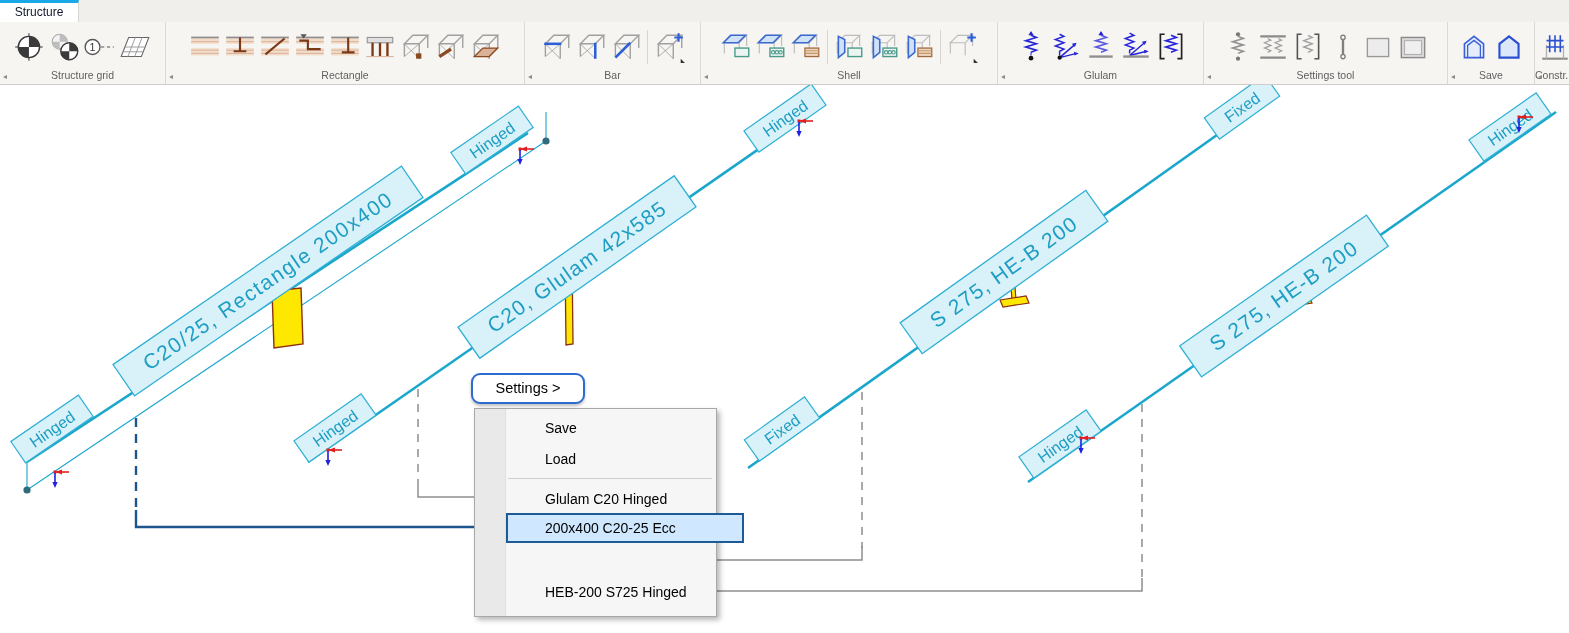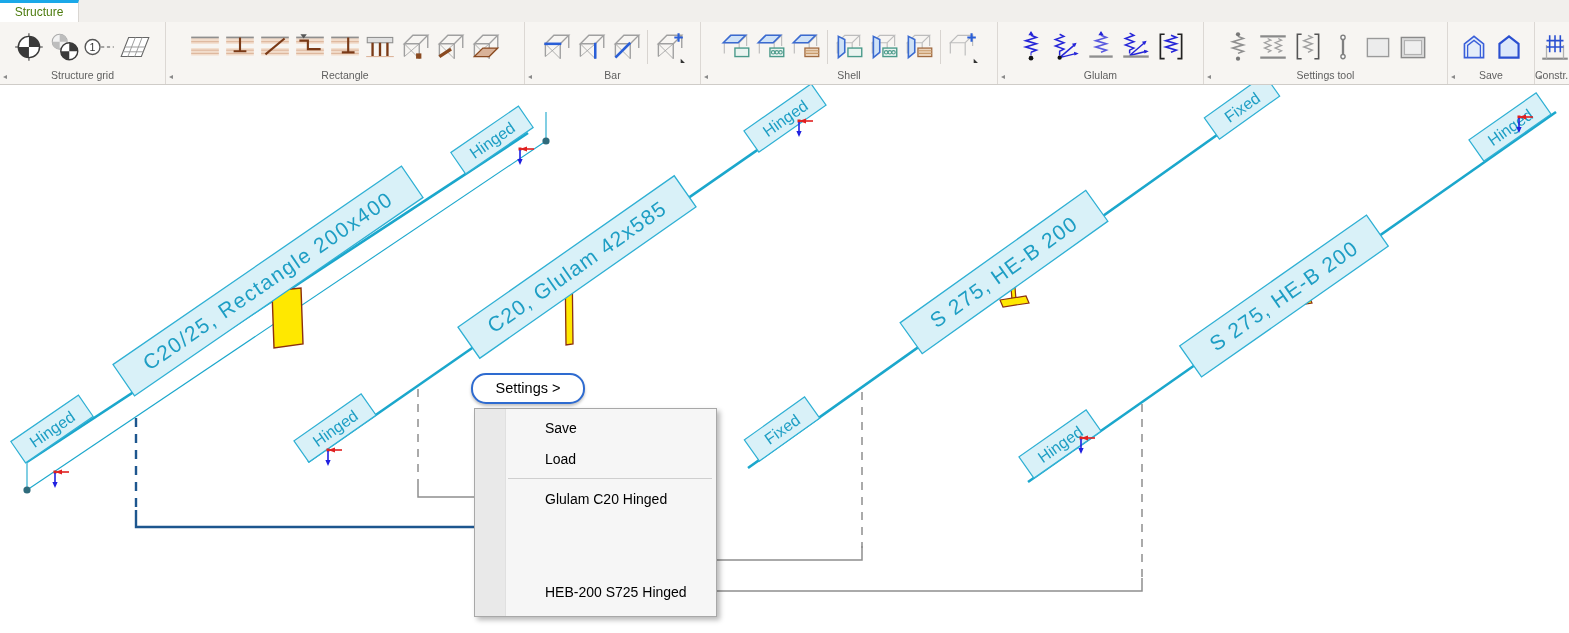--- a/index.html
+++ b/index.html
@@ -2,37 +2,37 @@
 <html><head>
 <meta charset="utf-8">
 <style>
   html,body{margin:0;padding:0;background:#fff;}
   .app{position:relative;width:1569px;height:633px;overflow:hidden;background:#fff;
        font-family:"Liberation Sans", sans-serif;}
   
   .tabbar{position:absolute;left:0;top:0;width:1569px;height:22px;background:#f1efec;z-index:3;}
   .tab{position:absolute;left:0;top:0;width:78px;height:19px;background:#fff;
        border-top:3px solid #1aa8e8;border-right:1px solid #d9d6d2;
-       font-size:12px;color:#4d7c0f;text-align:center;line-height:19px;}
+       font-size:12px;color:#0f172a;text-align:center;line-height:19px;}
   .ribbon{position:absolute;left:0;top:22px;width:1569px;height:62px;background:#f7f5f2;
           border-bottom:1px solid #cfccc8;display:flex;z-index:3;}
   .rgroup{position:relative;height:62px;border-right:1px solid #dcd8d4;display:flex;
           flex-direction:column;flex:0 0 auto;}
   .rgroup:last-child{flex:1 1 auto;border-right:none;}
   .ricons{height:45px;display:flex;align-items:center;justify-content:center;gap:1px;padding-top:2px;}
   .ricon{width:34px;height:34px;flex:0 0 auto;cursor:pointer;}
   .vsep{width:1px;height:34px;background:#d8d4d0;margin:0 3px;flex:0 0 auto;}
   .rlabel{height:15px;font-size:10.5px;color:#5f5f5f;text-align:center;position:relative;line-height:13px;}
   .rexp{position:absolute;left:3px;top:1px;font-size:8px;color:#8a8a8a;}
   
   .canvas-svg{position:absolute;left:0;top:0;z-index:1;}
   .beam-label-text{fill:#1E9EC4;}
   
   .settings-btn{position:absolute;left:471px;top:373px;width:110px;height:27px;z-index:5;
-      background:#fff;border:2px solid #2e6bd0;border-radius:15px;font-size:14.5px;color:#000;
+      background:#fff;border:2px solid #2e6bd0;border-radius:9px;font-size:14.5px;color:#000;
       text-align:center;line-height:27px;box-shadow:0 2px 3px rgba(0,0,0,.25);cursor:pointer;}
   .menu{position:absolute;left:474px;top:408px;width:241px;height:207px;z-index:4;
       background:#f6f6f6;border:1px solid #a8a8a8;box-shadow:3px 3px 5px rgba(0,0,0,.28);}
   .menu-gutter{position:absolute;left:0;top:0;bottom:0;width:30px;background:#e9e9e9;
       border-right:1px solid #e0e0e0;}
   .menu-item{position:absolute;left:0;right:0;height:28px;line-height:28px;padding-left:42px;
       font-size:14px;color:#000;cursor:pointer;margin-left:28px;}
   .menu-sep{position:absolute;left:33px;right:4px;top:69px;border-top:1px solid #cfcfcf;}
   .menu-item.hl{left:3px;right:auto;width:197px;top:104px;height:26px;line-height:26px;
       border:2px solid #1d5a96;background:#cfe8ff;padding-left:37px;}
@@ -320,20 +320,21 @@
     </div>
 
   <div class="settings-btn">Settings &gt;</div>
 
   <div class="menu">
     <div class="menu-gutter"></div>
     <div class="menu-item" style="top:5px">Save</div>
     <div class="menu-item" style="top:36px">Load</div>
     <div class="menu-sep"></div>
     <div class="menu-item" style="top:76px">Glulam C20 Hinged</div>
+    <div class="menu-item hl">200x400 C20-25 Ecc</div>
     <div class="menu-item" style="top:169px">HEB-200 S725 Hinged</div>
   </div>
 
   <svg width="0" height="0" style="position:absolute" aria-hidden="true">
     <defs>
       <g id="soilband">
         <rect x="3" y="7" width="26" height="6" fill="#f2ddcc"></rect>
         <line x1="3" y1="7" x2="29" y2="7" stroke="#8f8f8f" stroke-width="1.6"></line>
         <line x1="3" y1="11" x2="29" y2="11" stroke="#dcb49a"></line>
         <rect x="3" y="17" width="26" height="7" fill="#f2ddcc"></rect>

